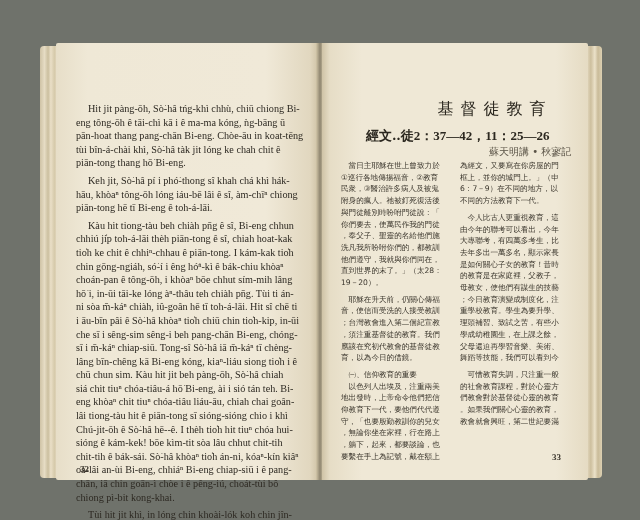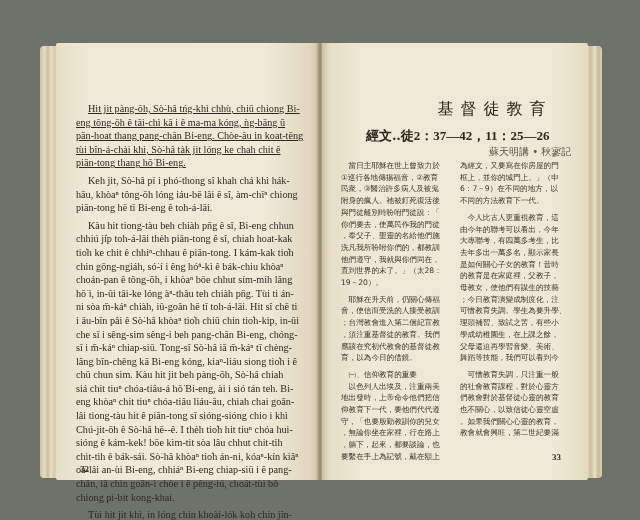--- a/index.html
+++ b/index.html
@@ -77,21 +77,21 @@
 </style>
 </head>
 <body>
 
 <div>
   <div class="edge-left"></div>
   <div class="edge-right"></div>
 
   <div class="page page-left"></div>
   <div class="lp-text" id="lp-text">
-      <p style="text-indent: 0px; text-decoration: underline;">
+      <p style="text-indent: 0px;">
         <span class="lp-line" style="padding-left: 12px;">Hit jit pàng-ōh, Sò͘-hâ tńg-khì chhù, chiū chiong Bi-</span>
         <span class="lp-line">eng tông-ōh ê tāi-chì kā i ê ma-ma kóng, ǹg-bāng ū</span>
         <span class="lp-line">pān-hoat thang pang-chān Bi-eng. Chòe-āu in koat-tēng</span>
         <span class="lp-line">tùi bîn-á-chài khì, Sò͘-hâ tàk jit lóng ke chah chit ê</span>
         <span class="lp-line">piān-tong thang hō͘ Bi-eng.</span>
       </p>
       <p style="text-indent: 0px;">
         <span class="lp-line" style="padding-left: 12px;">Keh jit, Sò͘-hâ pí i phó͘-thong sî khah chá khì hák-</span>
         <span class="lp-line">hāu, khòaⁿ tông-ōh lóng iáu-bē lâi ê sî, àm-chīⁿ chiong</span>
         <span class="lp-line">piān-tong hē tī Bi-eng ê toh-á-lāi.</span>
@@ -167,27 +167,26 @@
       <span>不同的方法教育下一代。</span>
       <span class="gap"></span>
       <span>　今人比古人更重視教育，這</span>
       <span>由今年的聯考可以看出，今年</span>
       <span>大專聯考，有四萬多考生，比</span>
       <span>去年多出一萬多名，顯示家長</span>
       <span>是如何關心子女的教育！昔時</span>
       <span>的教育是在家庭裡，父教子，</span>
       <span>母教女，使他們有謀生的技藝</span>
       <span>；今日教育演變成制度化，注</span>
-      <span>可惜教育失調。學生為要升學、</span>
+      <span>重學校教育。學生為要升學、</span>
       <span>理頭補習、致試之苦，有些小</span>
       <span>學成幼稚園生，在上課之餘，</span>
       <span>父母還迫再學習音樂、美術、</span>
       <span>舞蹈等技能，我們可以看到今</span>
       <span class="gap"></span>
       <span>　可惜教育失調，只注重一般</span>
       <span>的社會教育課程，對於心靈方</span>
       <span>們教會對於基督徒心靈的教育</span>
-      <span>也不關心，以致信徒心靈空虛</span>
       <span>。如果我們關心心靈的教育，</span>
       <span>教會就會興旺，第二世紀要滿</span>
     </div>
   <div class="pagenum" style="left:552px; top:452px;">33</div>
 </div>
 
 </body></html>

